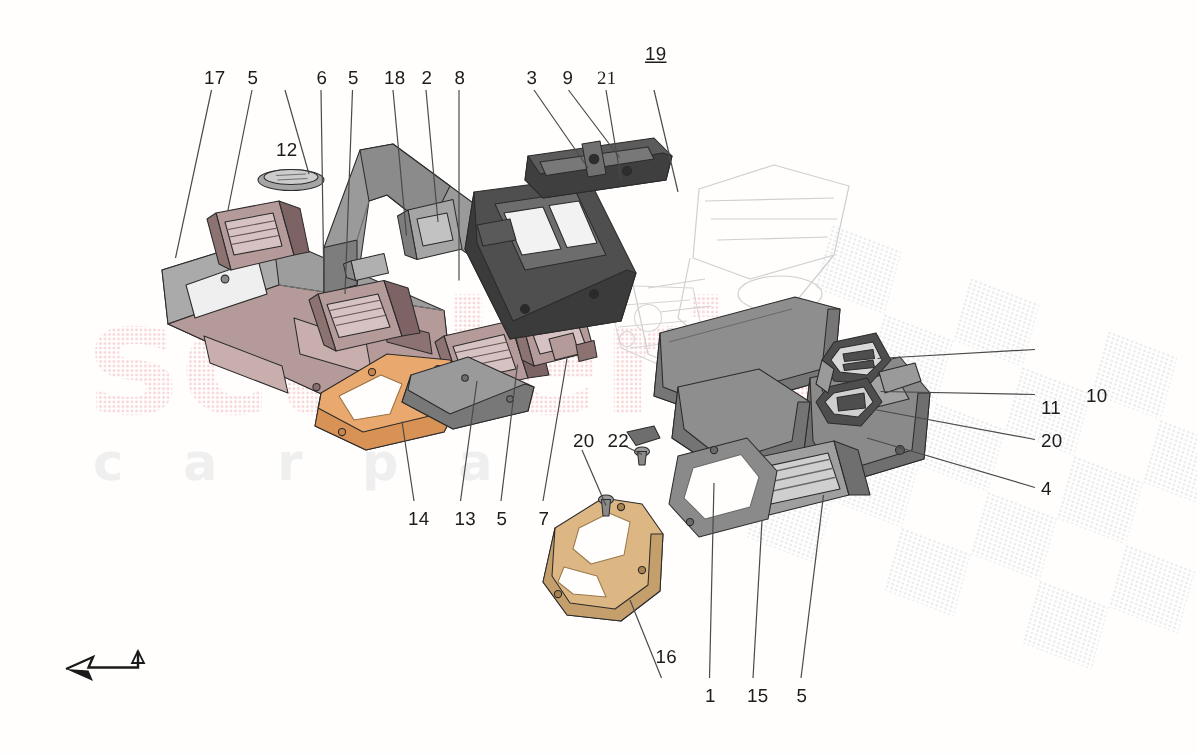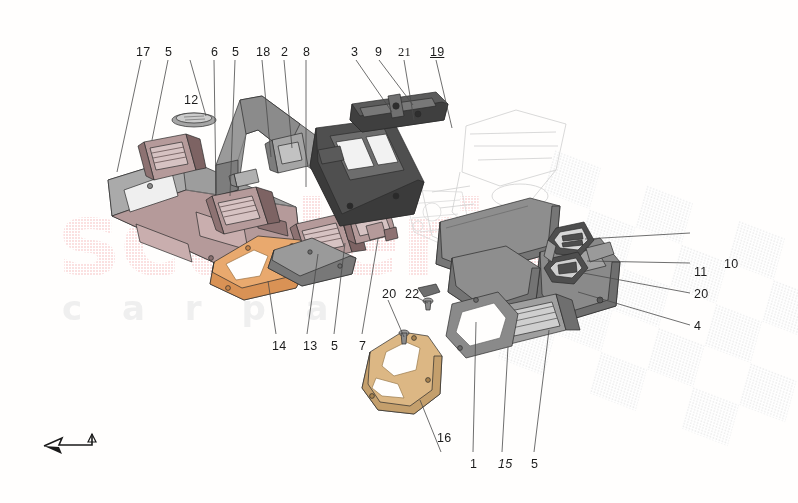--- a/index.html
+++ b/index.html
@@ -332,32 +332,32 @@
       <div class="callout" style="left: 165px; top: 46px;">5</div>
       <div class="callout" style="left: 184px; top: 46px; margin-top: 48px;">12</div>
       <div class="callout" style="left: 211px; top: 46px;">6</div>
       <div class="callout" style="left: 232px; top: 46px;">5</div>
       <div class="callout" style="left: 256px; top: 46px;">18</div>
       <div class="callout" style="left: 281px; top: 46px;">2</div>
       <div class="callout" style="left: 303px; top: 46px;">8</div>
       <div class="callout" style="left: 351px; top: 46px;">3</div>
       <div class="callout" style="left: 375px; top: 46px;">9</div>
       <div class="callout" style="left: 398px; top: 46px; font-family: Liberation Serif, serif;">21</div>
-      <div class="callout" style="left: 430px; top: 46px; text-decoration: underline;">19</div>
+      <div class="callout" style="left: 430px; top: 30px; text-decoration: underline;">19</div>
       <div class="callout" style="left: 694px; top: 227px; margin-top: 39px;">11</div>
       <div class="callout" style="left: 724px; top: 258px;">10</div>
       <div class="callout" style="left: 694px; top: 288px;">20</div>
       <div class="callout" style="left: 694px; top: 320px;">4</div>
       <div class="callout" style="left: 272px; top: 340px;">14</div>
       <div class="callout" style="left: 303px; top: 340px; text-align: center;">13</div>
       <div class="callout" style="left: 331px; top: 340px;">5</div>
       <div class="callout" style="left: 359px; top: 340px;">7</div>
       <div class="callout" style="left: 437px; top: 432px;">16</div>
       <div class="callout" style="left: 470px; top: 458px;">1</div>
-      <div class="callout" style="left: 498px; top: 458px; font-style: italic;">15</div>
+      <div class="callout" style="left: 498px; top: 458px;">15</div>
       <div class="callout" style="left: 531px; top: 458px;">5</div>
       <div class="callout" style="left: 382px; top: 288px;">20</div>
       <div class="callout" style="left: 405px; top: 288px; text-align: right;">22</div>
     </div>
 
   <svg style="position:absolute;left:40px;top:430px;width:60px;height:32px;z-index:6;" viewBox="0 0 60 32">
     <path d="M4 16 L22 8 L19 15 L52 15 L52 4" fill="none" stroke="#1a1a1a" stroke-width="1.6"></path>
     <path d="M4 16 L22 24 L19 17 L4 16 Z" fill="#1a1a1a"></path>
     <path d="M52 4 L48 12 L56 12 Z" fill="none" stroke="#1a1a1a" stroke-width="1.2"></path>
   </svg>

